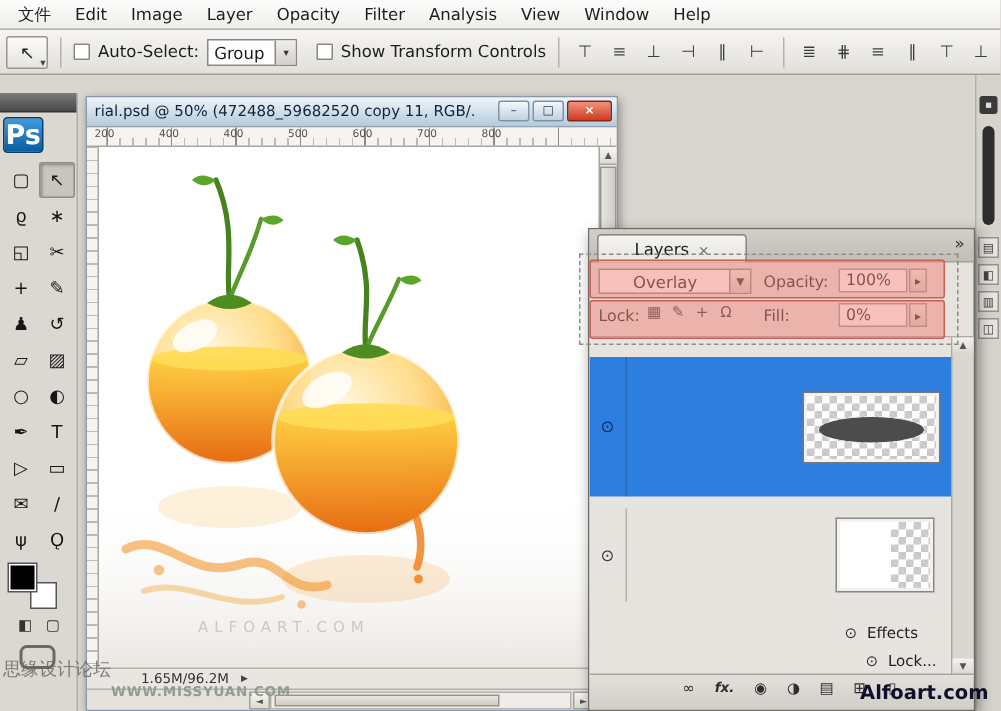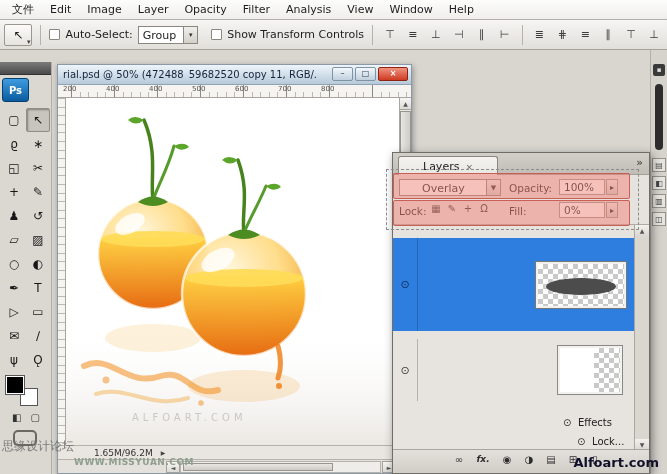--- a/index.html
+++ b/index.html
@@ -44,21 +44,21 @@
               display:flex; align-items:center; justify-content:center; font-size:7px; color:#333; }
   .vsep { width:1px; height:20px; background:#b5b2ac; margin:0 3px; flex:none; }
   .mini-icn { width:19px; height:18px; display:flex; align-items:center; justify-content:center;
               font-size:11px; color:#3c3c3c; }
 
   
   .toolbox { position:absolute; left:0; top:62px; width:52px; bottom:0;
              background:#dbd8d2; border-right:1px solid #b3b0aa; }
   .tbx-header { height:13px; background:linear-gradient(#7b7b7b,#4a4a4a); border-bottom:1px solid #333; }
   .ps-logo { position:absolute; left:2px; top:16px; width:27px; height:24px; border-radius:3px;
-             background:linear-gradient(#3f9be0,#0a5c9e); color:#fff; font-weight:bold; font-size:10px;
+             background:linear-gradient(#3f9be0,#0a5c9e); color:#fff; font-weight:bold; font-size:18px;
              display:flex; align-items:center; justify-content:center; border:1px solid #06406e; }
   .tools { position:absolute; top:46px; left:2px; display:grid; grid-template-columns:24px 24px; }
   .tool { width:24px; height:24px; display:flex; align-items:center; justify-content:center;
           font-size:12px; color:#161616; border:1px solid transparent; }
   .tool.sel { background:#c8c5be; border:1px solid #908d86; border-radius:2px;
               box-shadow:inset 1px 1px 2px rgba(0,0,0,.35); }
   .swatch-bg2 { position:absolute; left:20px; top:326px; width:18px; height:18px; background:#fff; border:1px solid #555; }
   .swatch-fg { position:absolute; left:6px; top:314px; width:18px; height:18px; background:#000;
                border:1px solid #fff; outline:1px solid #555; }
   .mode-btns { position:absolute; top:350px; left:0; width:52px; display:flex; justify-content:center;

